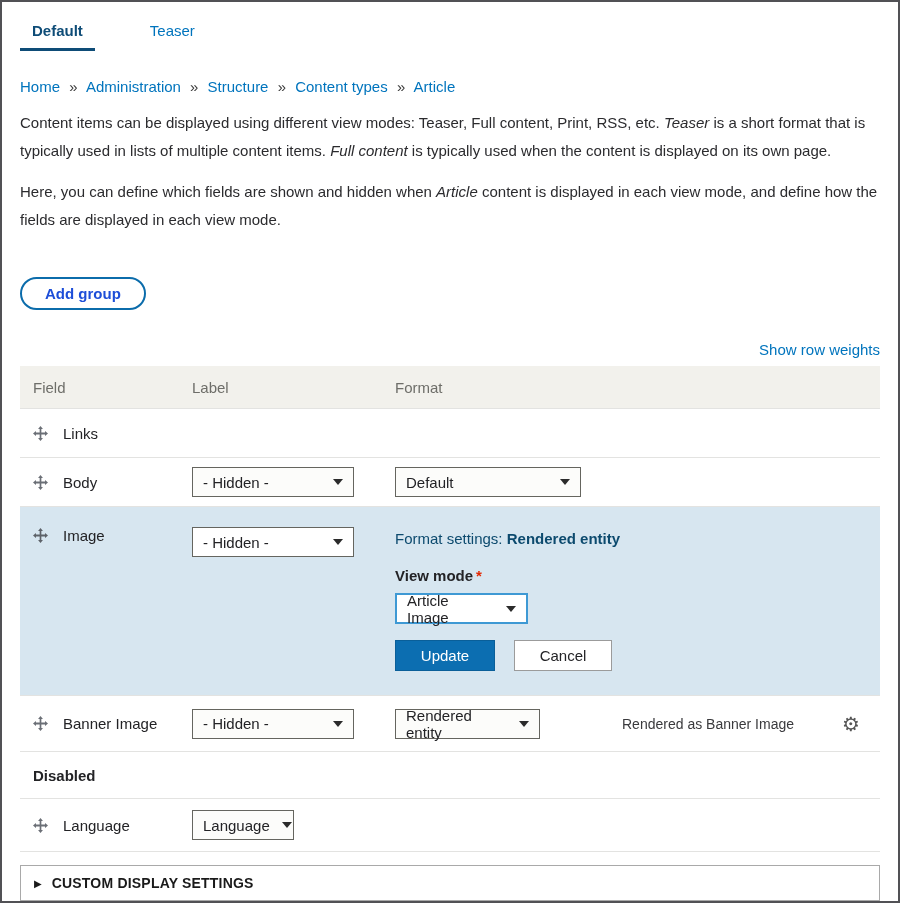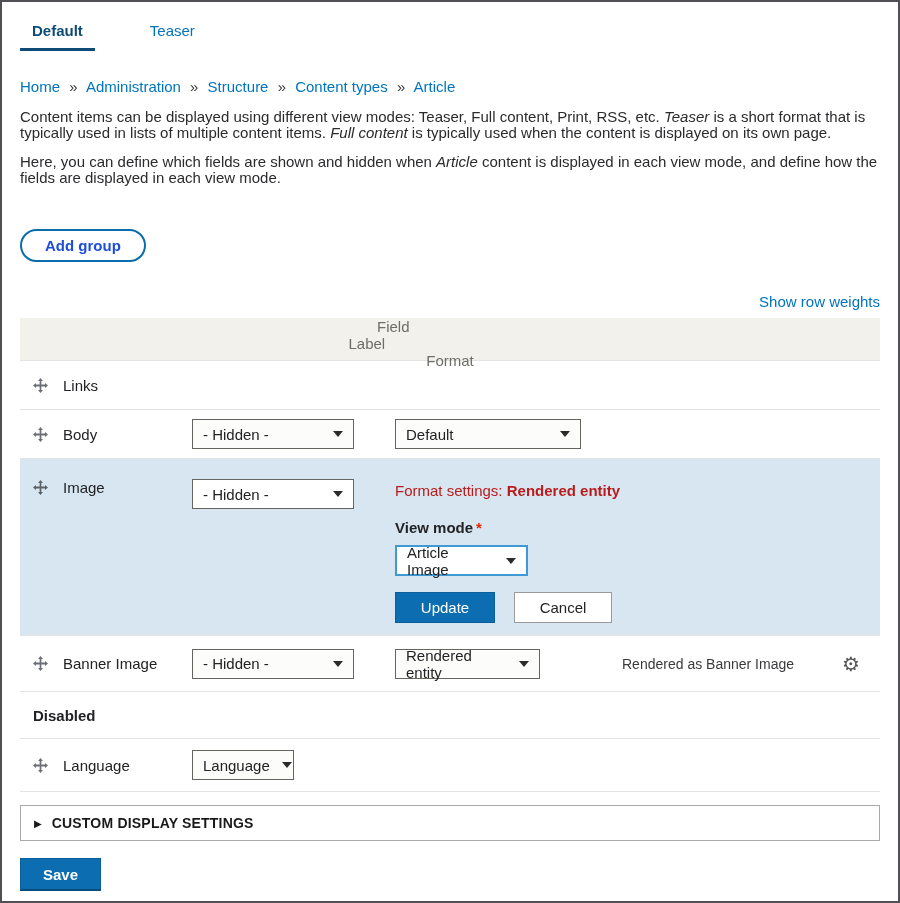--- a/index.html
+++ b/index.html
@@ -21,41 +21,41 @@
   .tab { padding: 6px 12px 9px; cursor: pointer; font-size: 15px; border-bottom: 3px solid transparent; }
   .tab.active { color: #0e4c77; font-weight: 700; border-bottom-color: #0e4c77; }
   .tab.inactive { color: #0074bd; margin-left: 43px; }
 
   
   .breadcrumb { margin-top: 27px; font-size: 15px; }
   .breadcrumb a { color: #0074bd; text-decoration: none; cursor: pointer; }
   .breadcrumb .sep { color: #3b3b3b; margin: 0 5px; }
 
   
-  .intro p { margin: 13px 0; line-height: 16px; font-size: 15px; color: #2b2b2e; }
+  .intro p { margin: 13px 0; line-height: 28px; font-size: 15px; color: #2b2b2e; }
   .intro { margin-top: 14px; }
   .intro em { font-style: italic; }
 
   
   .add-group {
     display: inline-block; margin-top: 30px;
     border: 2px solid #0b6cab; border-radius: 17px;
     color: #1d4ed8; font-weight: 700; font-size: 15px;
     padding: 6px 23px; background: #fff; cursor: pointer;
   }
 
   
   .row-weights-wrap { text-align: right; margin-top: 31px; margin-bottom: 8px; }
   .row-weights { color: #0074bd; text-decoration: none; font-size: 15px; cursor: pointer; }
 
   
   .field-table { width: 100%; }
   .thead {
     display: flex; align-items: center; height: 42px;
-    background: #f2f1ec; color: #6e6e69; font-size: 15px; flex-direction: column;
+    background: #f2f1ec; color: #6e6e69; font-size: 15px;
   }
   .row { display: flex; align-items: center; border-top: 1px solid #e3e3e1; }
   .row:first-child { border-top: none; }
   .col-field { width: 172px; display: flex; align-items: center; gap: 15px; padding-left: 13px; flex-shrink: 0; }
   .col-label { width: 203px; flex-shrink: 0; }
   .col-format { flex: 1; display: flex; align-items: center; }
   .thead .col-field { gap: 0; }
 
   .row-links { height: 49px; }
   .row-body { height: 49px; }
@@ -83,24 +83,24 @@
   }
   .sel-label { width: 162px; }
   .sel-format-body { width: 186px; }
   .sel-format-banner { width: 145px; }
   .sel-format-lang { width: 102px; }
 
   
   .row-image {
     background: #d7e6f0;
     align-items: flex-start;
-    padding: 15px 0 12px;
+    padding: 15px 0 24px;
   }
   .row-image .col-field, .row-image .col-label { margin-top: 5px; }
-  .fmt-settings { font-size: 15px; color: #b91c1c; margin-top: 8px; }
+  .fmt-settings { font-size: 15px; color: #0c4a6e; margin-top: 8px; }
   .fmt-settings strong { font-weight: 700; }
   .view-mode-label { margin-top: 20px; font-weight: 700; color: #232326; }
   .req { color: #e32700; font-weight: 700; margin-left: 3px; }
   .sel-view-mode {
     margin-top: 9px; width: 133px; height: 31px;
     background: #fff; border: 2px solid #3e99d4;
   }
   .btn-row { margin-top: 16px; display: flex; gap: 19px; }
   .btn-primary {
     background: #0c6eb1; color: #fff; font-weight: 400; font-size: 15px;

